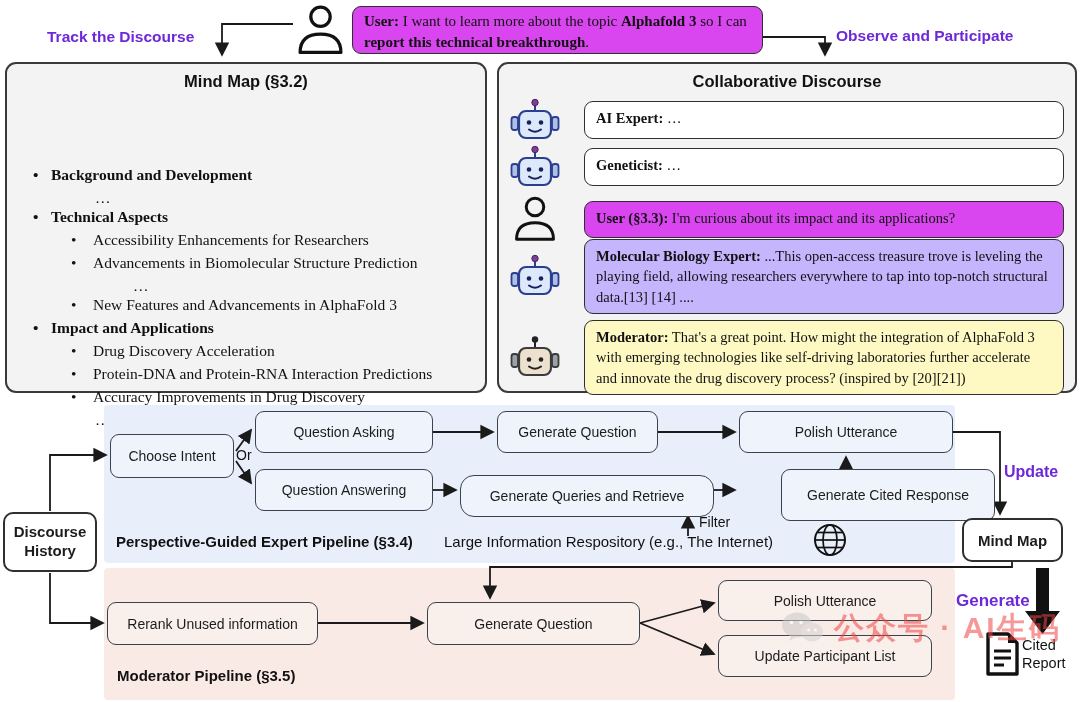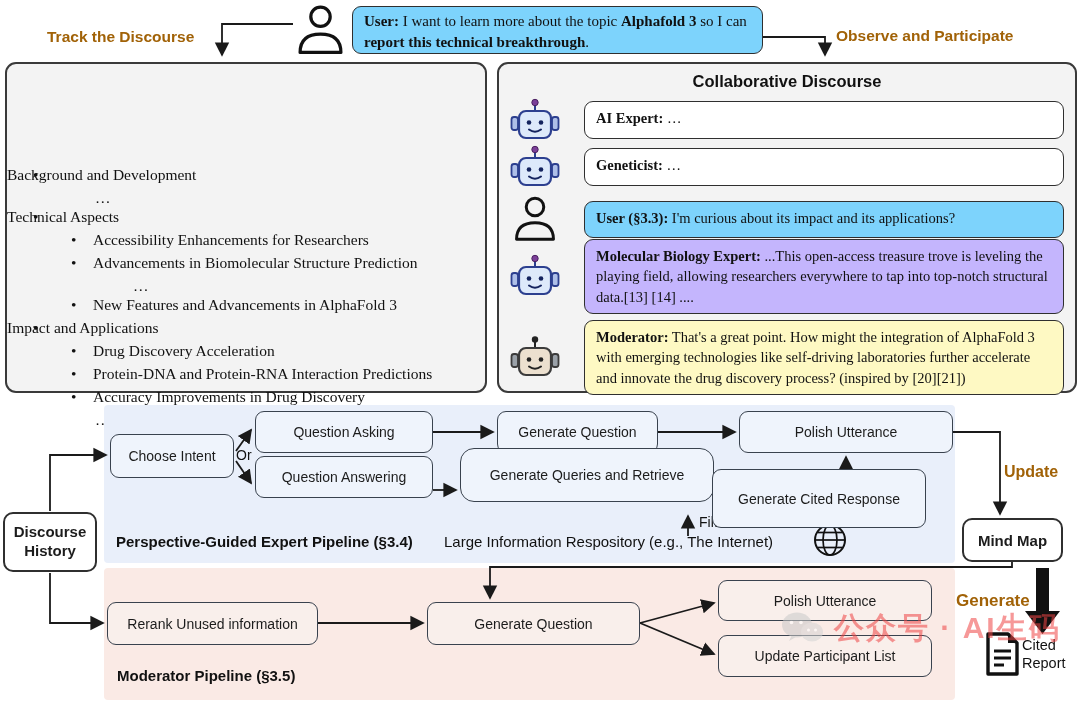--- a/index.html
+++ b/index.html
@@ -1,33 +1,33 @@
 <!DOCTYPE html>
 <html><head>
 <meta charset="utf-8">
 <style>
   html,body{margin:0;padding:0;background:#fff;}
   #canvas{position:relative;width:1080px;height:702px;background:#fff;overflow:hidden;
           font-family:"Liberation Sans",sans-serif;}
   .abs{position:absolute;}
-  .lbl{position:absolute;font:bold 15.5px "Liberation Sans",sans-serif;color:#a16207;white-space:nowrap;}
+  .lbl{position:absolute;font:bold 15.5px "Liberation Sans",sans-serif;color:#6d28d9;white-space:nowrap;}
   .panel{position:absolute;background:#f3f3f3;border:2px solid #3a3a3a;border-radius:11px;box-sizing:border-box;}
   .ptitle{font:bold 16.5px "Liberation Sans",sans-serif;text-align:center;margin-top:8px;color:#111;}
   .bubble{border:1.5px solid #2f2f2f;border-radius:9px;background:#fff;
           font:14.5px "Liberation Serif",serif;padding:6px 11px;color:#111;box-sizing:border-box;line-height:1.4;}
   .bubble .sp{font-weight:bold;}
-  .bub-green{background:#7dd3fc;}
+  .bub-green{background:#d946ef;}
   .bub-blue{background:#c4b5fd;}
   .bub-pink{background:#fef9c3;}
   .msg{position:absolute;left:9px;right:11px;display:flex;align-items:center;gap:12px;}
   .msg .ic{flex:0 0 54px;display:flex;justify-content:center;}
   .msg .bubble{flex:1;margin-left:10px;}
   .mm-list{position:absolute;left:0;right:6px;top:102px;}
   .mm-row{position:relative;font:15.5px "Liberation Serif",serif;color:#111;height:23px;white-space:nowrap;}
-  .mm-lv1{}
+  .mm-lv1{padding-left:44px;font-weight:bold;}
   .mm-lv1::before{content:"\2022";position:absolute;left:26px;}
   .mm-lv2{padding-left:86px;}
   .mm-lv2::before{content:"\2022";position:absolute;left:64px;}
   .mm-e1{padding-left:88px;height:19px;}
   .mm-e2{padding-left:126px;height:19px;}
   .flowpanel{position:absolute;border-radius:4px;}
   .box{position:absolute;background:#eff4fc;border:1.6px solid #39424e;border-radius:9px;
        display:flex;align-items:center;justify-content:center;text-align:center;
        font:14px "Liberation Sans",sans-serif;color:#1c1c1c;box-sizing:border-box;z-index:10;}
   .box.pink{background:#f9efeb;}
@@ -54,20 +54,21 @@
       <circle cx="26" cy="13" r="9.5" fill="none" stroke="#111" stroke-width="3.2"></circle>
       <path d="M6,48 Q6,30 26,30 Q46,30 46,48 Z" fill="none" stroke="#111" stroke-width="3.2" stroke-linejoin="round"></path>
     </svg>
   </div>
 
   <div class="bubble bub-green abs" style="left:352px;top:6px;width:411px;height:48px;font-size:15px;padding:4px 11px;">
     <span class="sp">User:</span><span> I want to learn more about the topic </span><span class="sp">Alphafold 3</span><span> so I can </span><span class="sp">report this technical breakthrough</span><span>.</span>
   </div>
 
   <div class="panel" style="left:5px;top:62px;width:482px;height:331px;">
+    <div class="ptitle">Mind Map (§3.2)</div>
     <div class="mm-list">
       <div class="mm-row mm-lv1">Background and Development</div>
       <div class="mm-row mm-e1">…</div>
       <div class="mm-row mm-lv1">Technical Aspects</div>
       <div class="mm-row mm-lv2">Accessibility Enhancements for Researchers</div>
       <div class="mm-row mm-lv2">Advancements in Biomolecular Structure Prediction</div>
       <div class="mm-row mm-e2">…</div>
       <div class="mm-row mm-lv2">New Features and Advancements in AlphaFold 3</div>
       <div class="mm-row mm-lv1">Impact and Applications</div>
       <div class="mm-row mm-lv2">Drug Discovery Acceleration</div>
@@ -166,23 +167,23 @@
   </div>
 
   <div class="flowpanel" style="left:104px;top:405px;width:851px;height:158px;background:#e9effa;"></div>
 
   <div class="flowpanel" style="left:104px;top:568px;width:851px;height:132px;background:#faeae5;"></div>
 
   <div class="box" style="left:110px;top:434px;width:124px;height:44px;">Choose Intent</div>
   <div class="box" style="left:255px;top:411px;width:178px;height:42px;">Question Asking</div>
   <div class="box" style="left:497px;top:411px;width:161px;height:42px;">Generate Question</div>
   <div class="box" style="left:739px;top:411px;width:214px;height:42px;">Polish Utterance</div>
-  <div class="box" style="left:255px;top:456px;width:178px;height:42px;">Question Answering</div>
-  <div class="box" style="left:460px;top:448px;width:254px;height:54px;border-radius:14px;">Generate Queries and Retrieve</div>
-  <div class="box" style="left:712px;top:469px;width:214px;height:59px;">Generate Cited Response</div>
+  <div class="box" style="left:255px;top:469px;width:178px;height:42px;">Question Answering</div>
+  <div class="box" style="left:460px;top:475px;width:254px;height:42px;border-radius:14px;">Generate Queries and Retrieve</div>
+  <div class="box" style="left:781px;top:469px;width:214px;height:52px;">Generate Cited Response</div>
 
   <div class="small" style="left:236px;top:447px;">Or</div>
   <div class="plabel" style="left:116px;top:533px;">Perspective-Guided Expert Pipeline (§3.4)</div>
   <div class="small" style="left:444px;top:533px;font-size:15px;">Large Information Respository (e.g., The Internet)</div>
   <div class="small" style="left:699px;top:514px;">Filter</div>
 
   <div class="abs" style="left:812px;top:522px;">
     <svg width="36" height="36" viewBox="0 0 36 36">
       <circle cx="18" cy="18" r="15" fill="none" stroke="#111" stroke-width="2"></circle>
       <ellipse cx="18" cy="18" rx="7" ry="15" fill="none" stroke="#111" stroke-width="1.7"></ellipse>

